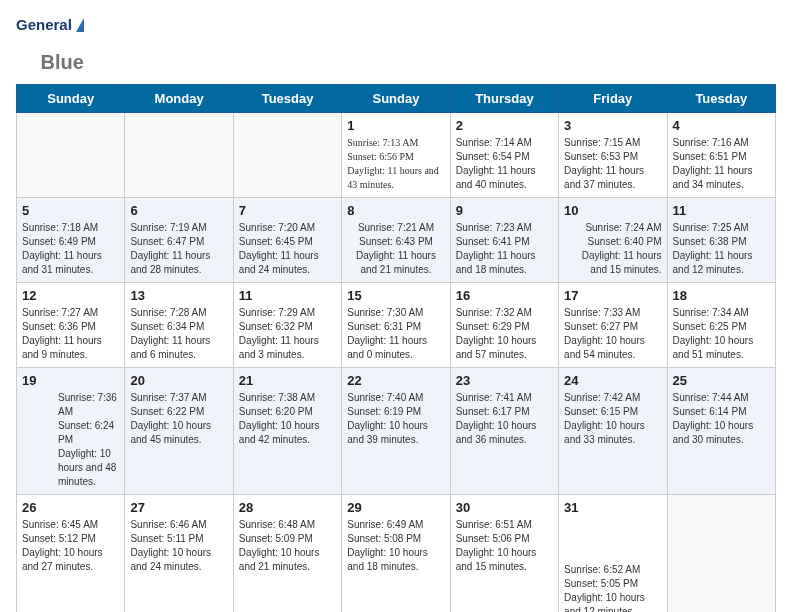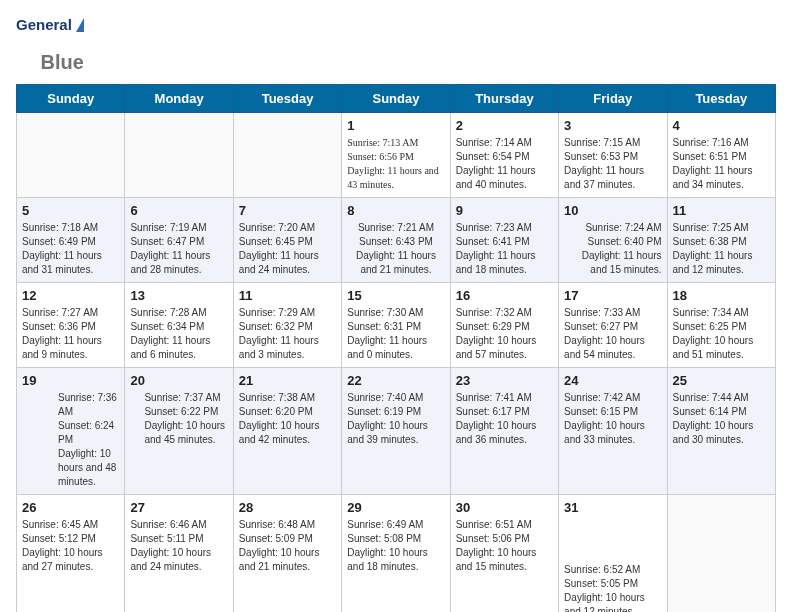--- a/index.html
+++ b/index.html
@@ -224,21 +224,21 @@
       </tr>
       <tr class="row-alt">
         <td>
           <span class="day-number">19</span>
           <div class="cell-content" style="white-space: pre-line; margin-left: 36px;">Sunrise: 7:36 AM
 Sunset: 6:24 PM
 Daylight: 10 hours and 48 minutes.</div>
         </td>
         <td>
           <span class="day-number">20</span>
-          <div class="cell-content" style="white-space: pre-line; margin-left: 14px;">Sunrise: 7:37 AM
+          <div class="cell-content" style="white-space: pre-line;">Sunrise: 7:37 AM
 Sunset: 6:22 PM
 Daylight: 10 hours and 45 minutes.</div>
         </td>
         <td>
           <span class="day-number">21</span>
           <div class="cell-content" style="white-space: pre-line;">Sunrise: 7:38 AM
 Sunset: 6:20 PM
 Daylight: 10 hours and 42 minutes.</div>
         </td>
         <td>

